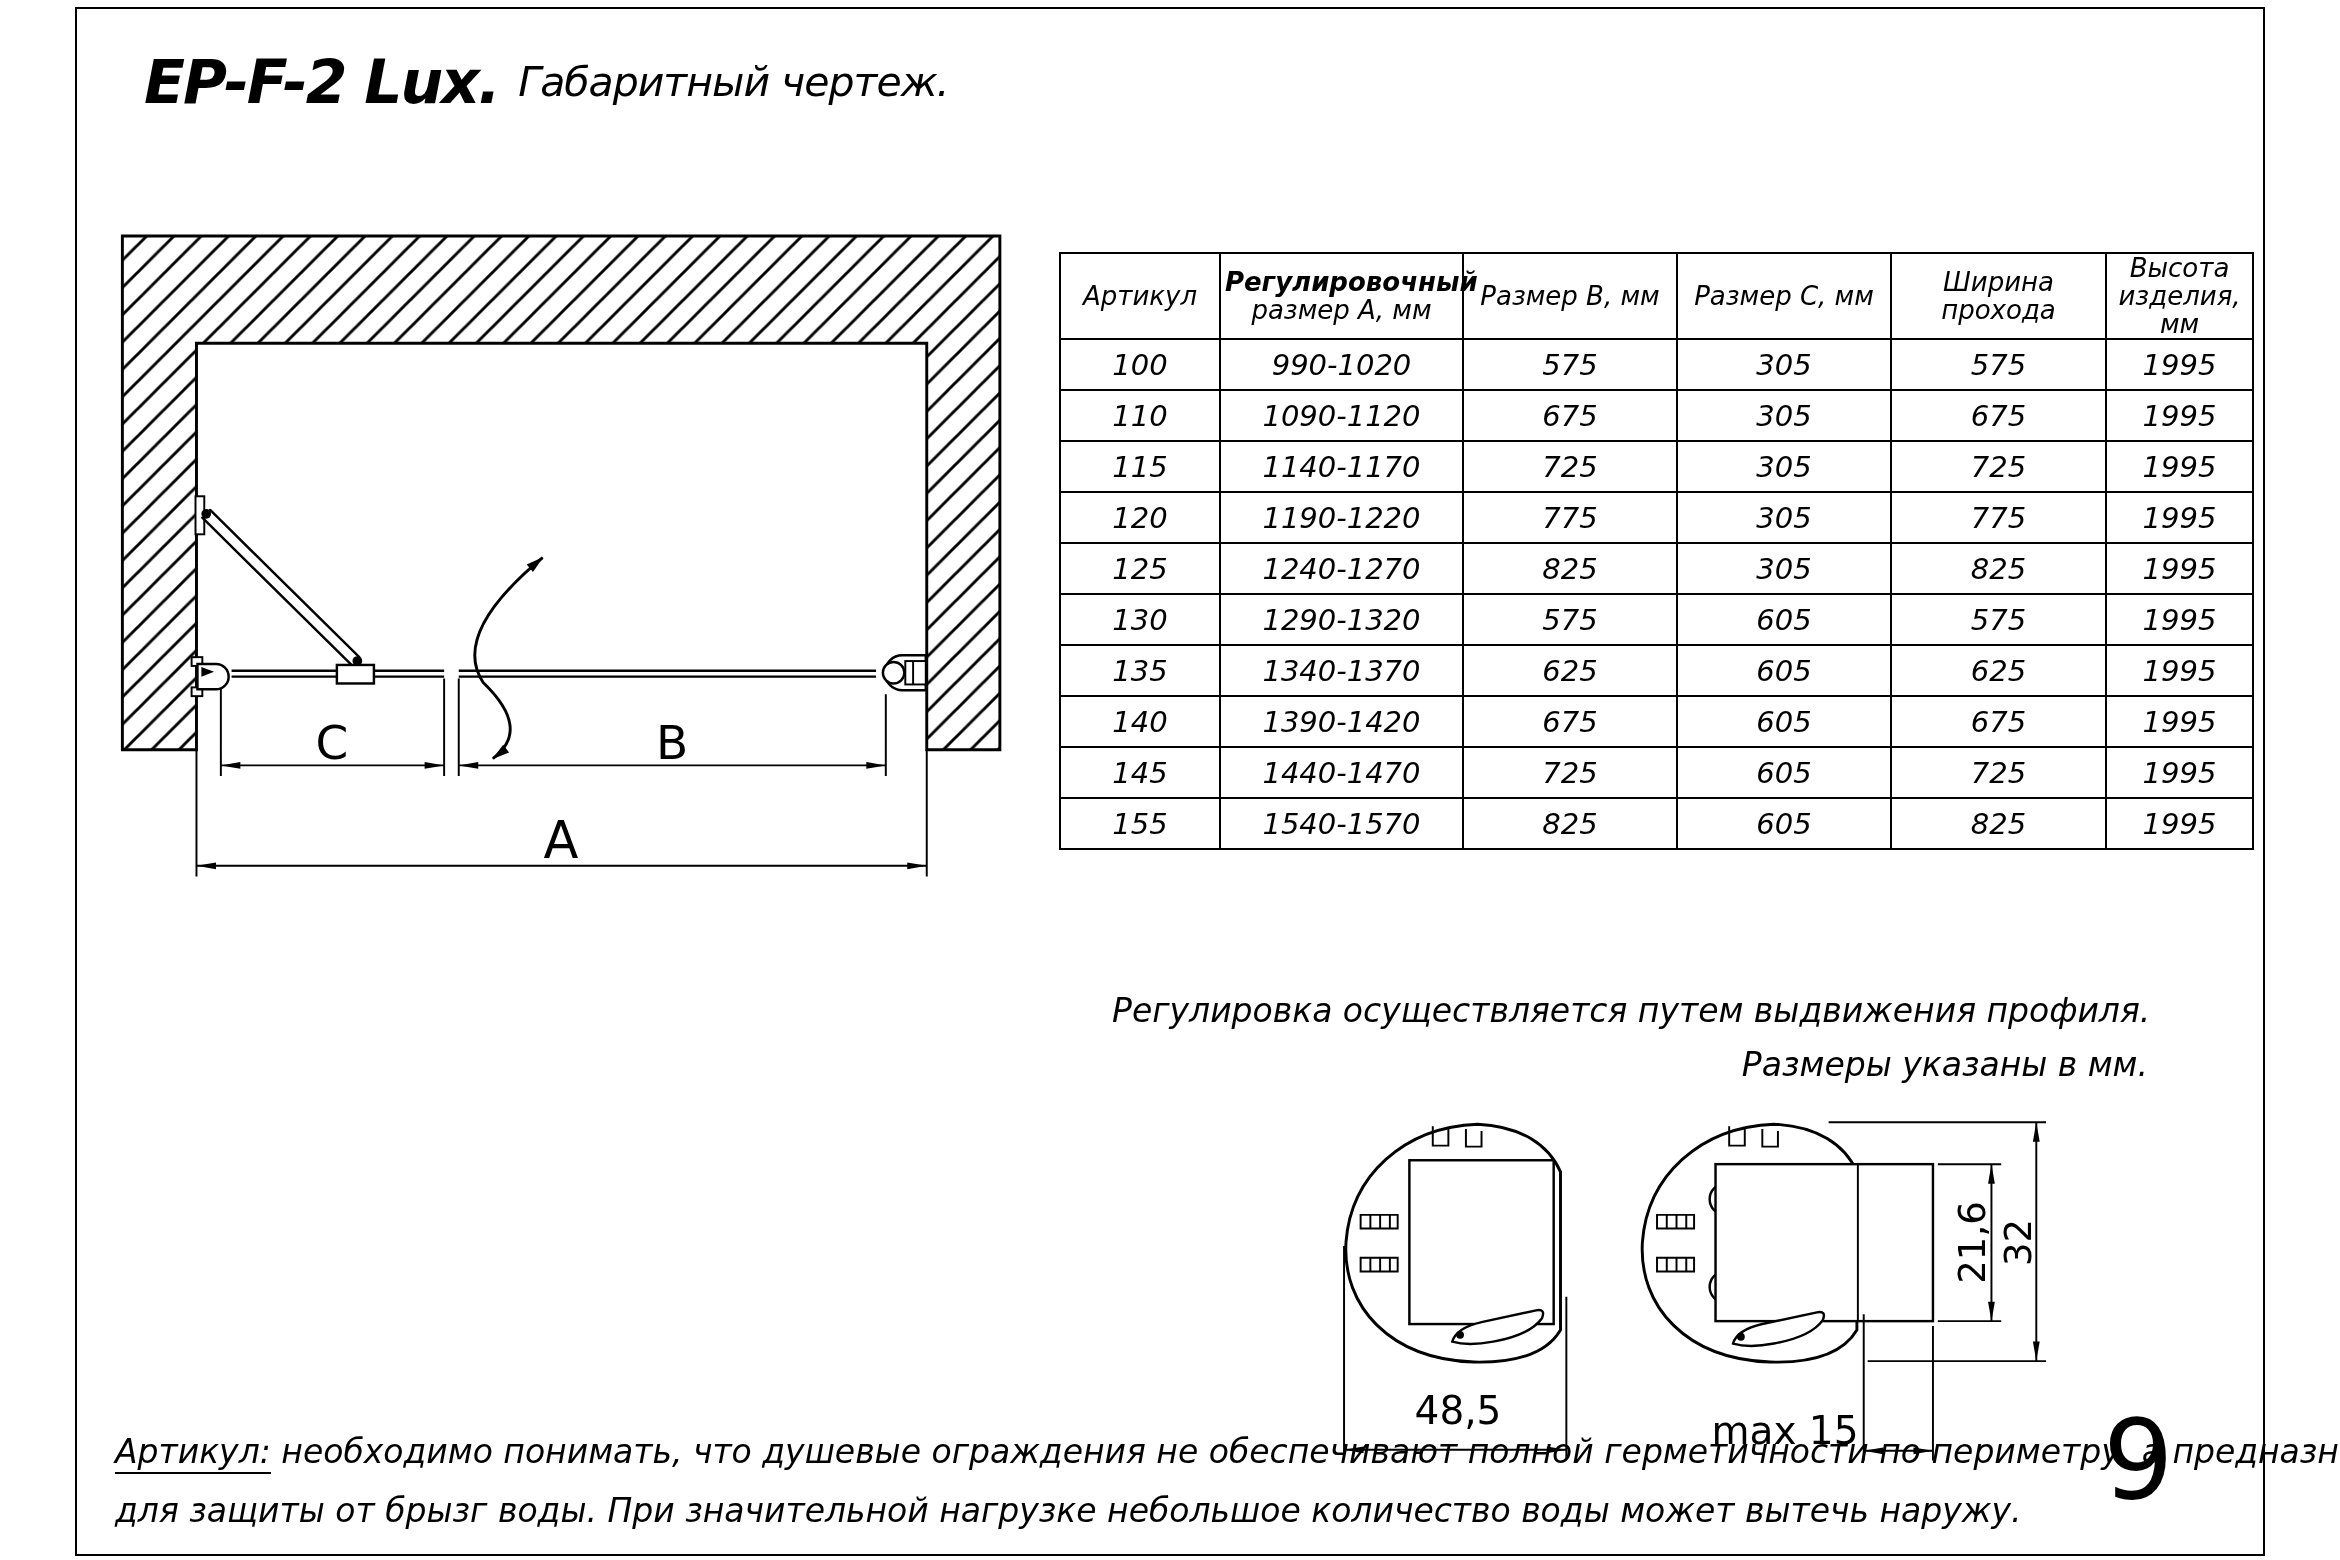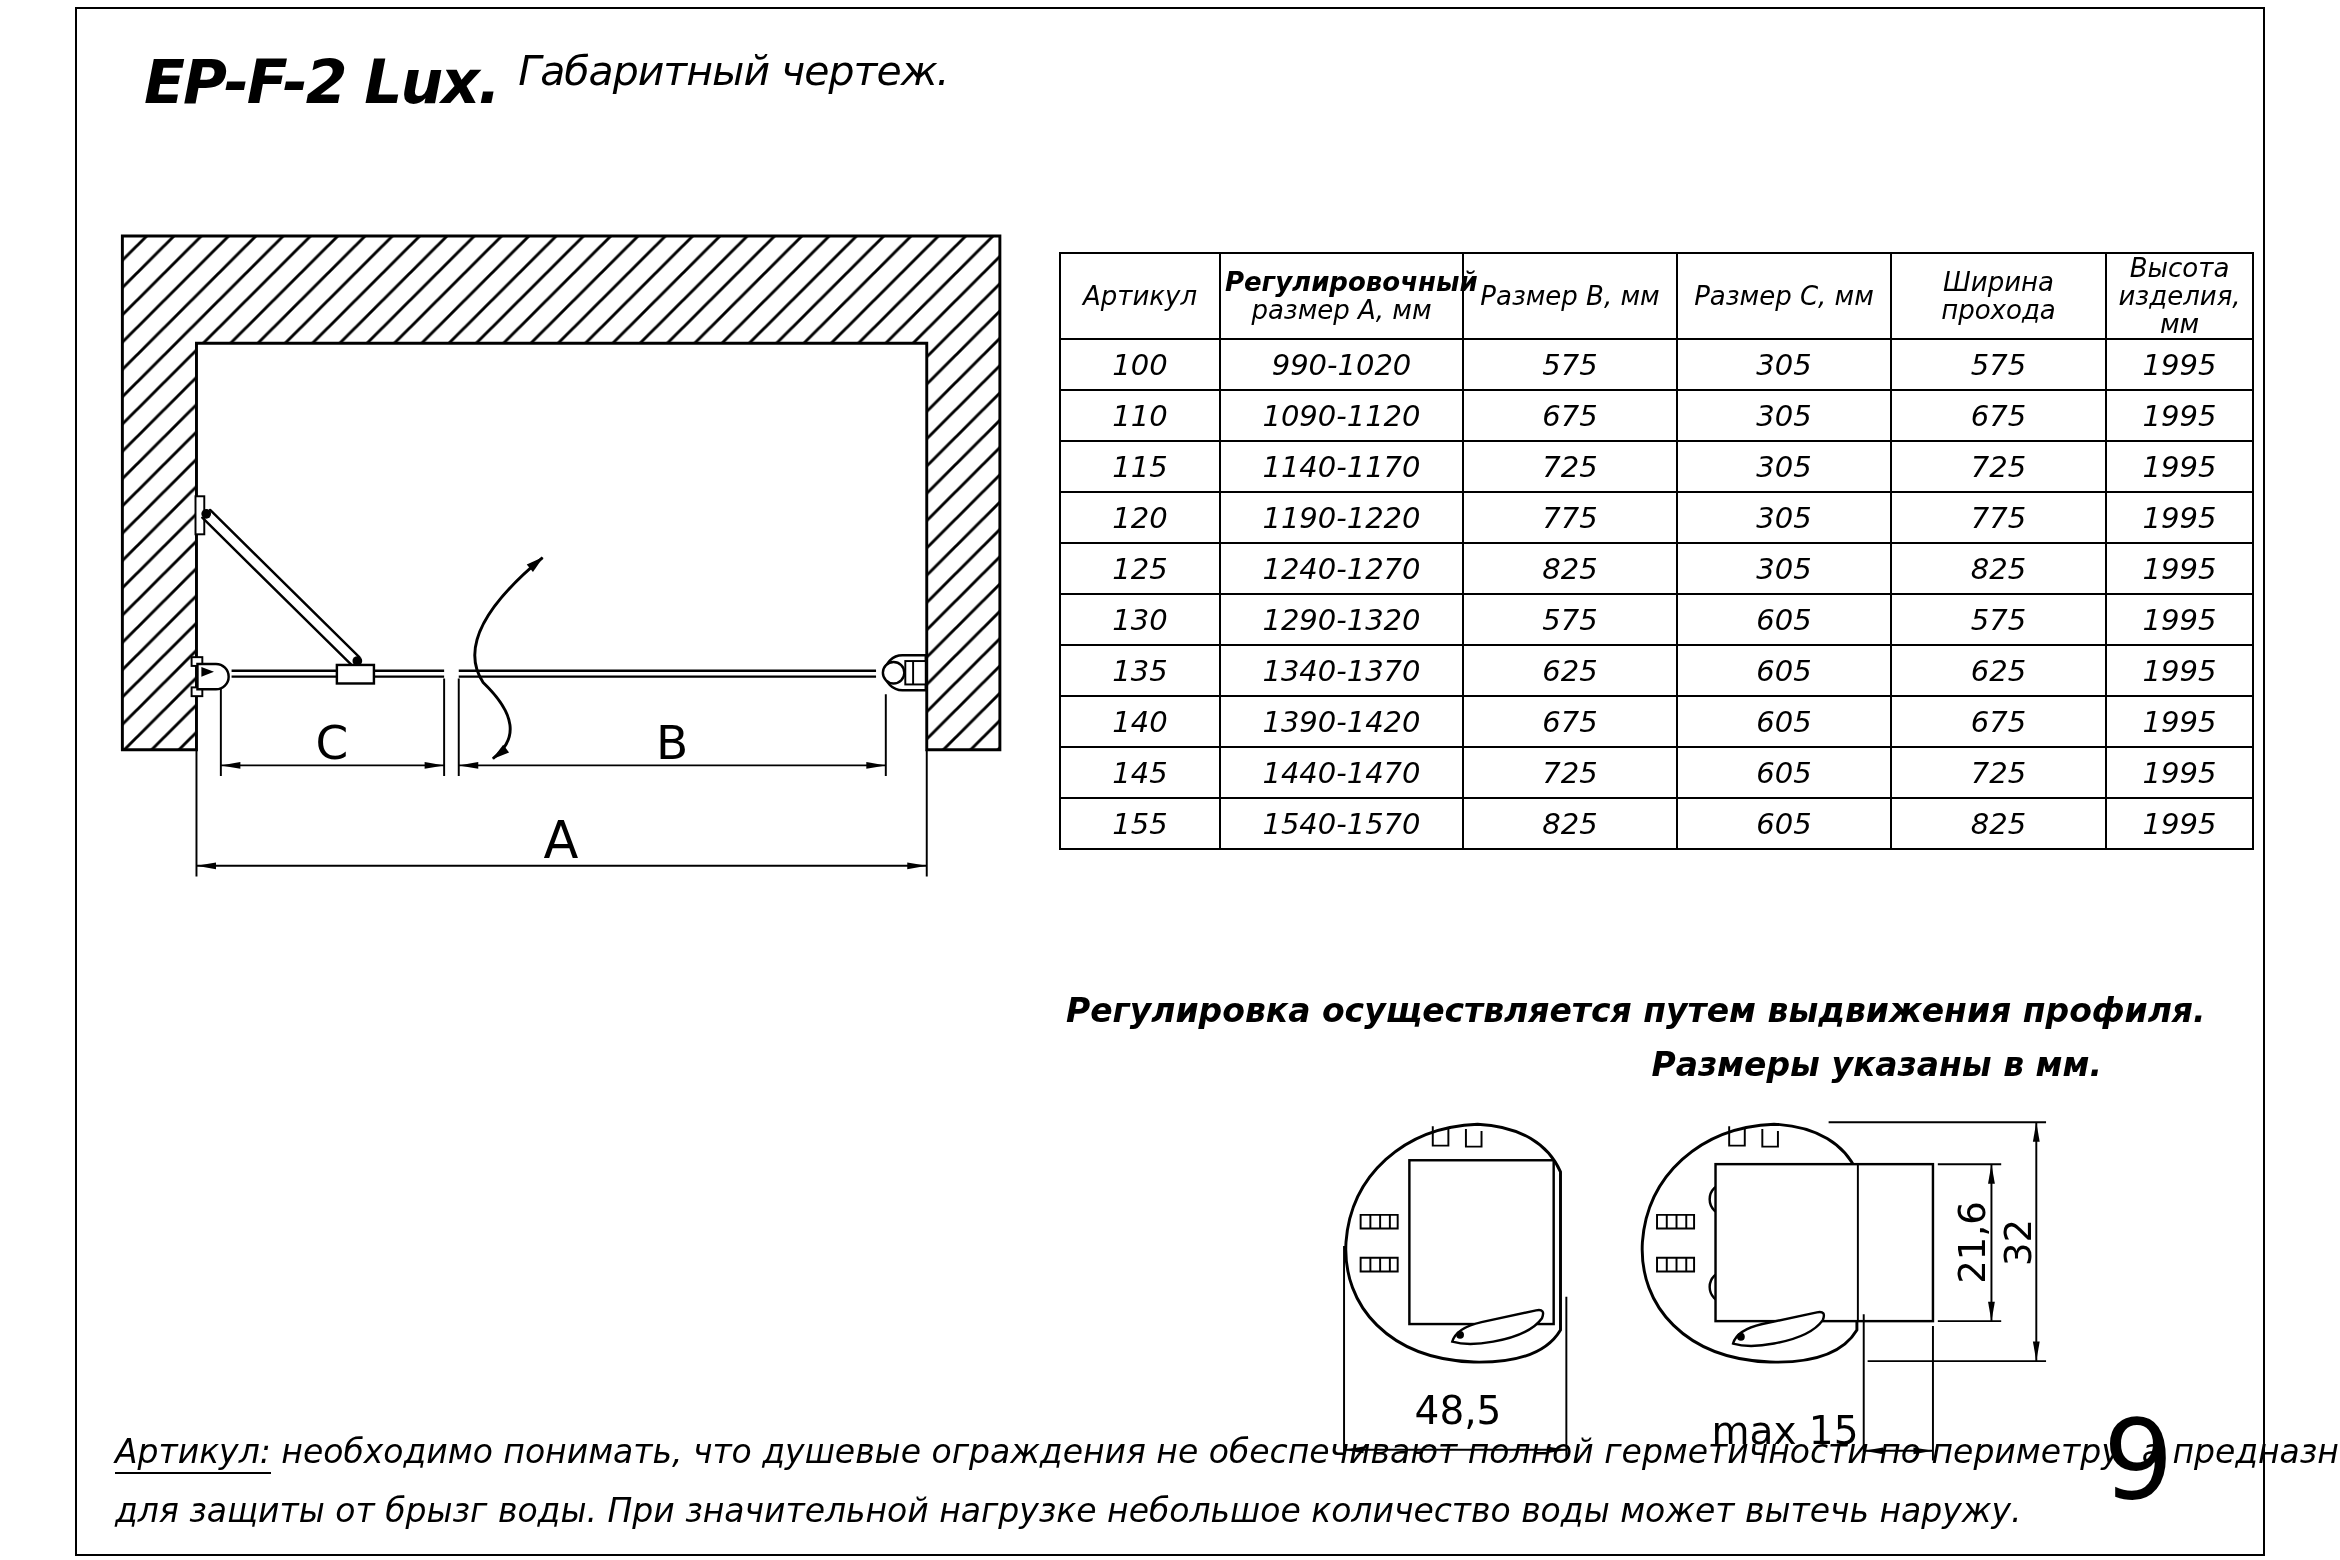--- a/index.html
+++ b/index.html
@@ -2,38 +2,38 @@
 <html><head>
 <meta charset="utf-8">
 <style>
   html,body{margin:0;padding:0;background:#fff;}
   body{width:2341px;height:1560px;position:relative;overflow:hidden;
        font-family:"DejaVu Sans","Liberation Sans",sans-serif;color:#000;}
   .abs{position:absolute;}
   .frame{left:75px;top:6.8px;width:2186px;height:1545px;border:2px solid #000;}
   .art{left:0;top:0;width:2341px;height:1560px;}
   
-  .title{left:144px;top:47px;display:flex;align-items:flex-start;white-space:nowrap;}
+  .title{left:144px;top:47px;display:flex;align-items:center;white-space:nowrap;}
   .title .model{font-size:60px;font-style:italic;font-weight:bold;letter-spacing:-2px;}
   .title .sub{font-size:41px;font-style:italic;margin-left:19.5px;letter-spacing:-1px;}
   
   .dimletter{font-size:47px;text-align:center;width:88px;}
   
   table.spec{position:absolute;left:1059px;top:252px;width:1192px;
       border-collapse:collapse;table-layout:fixed;background:#fff;}
   table.spec,table.spec th,table.spec td{border:2px solid #000;}
   table.spec{border-width:2.9px;}
   table.spec th{height:80px;font-size:26px;line-height:28px;font-style:italic;
       font-weight:normal;text-align:center;vertical-align:middle;padding:0 3.9px;
       border-bottom-width:2.9px;}
   table.spec td{height:47px;font-size:29px;font-style:italic;text-align:center;
       vertical-align:middle;}
   .th-b{font-weight:bold;}
   
-  .regnote{left:1066px;width:1036px;text-align:right;font-size:33px;font-style:italic;white-space:nowrap;font-weight:bold;}
+  .regnote{left:1112px;width:1036px;text-align:right;font-size:33px;font-style:italic;white-space:nowrap;}
   .reg1{top:991px;} .reg2{top:1045px;}
   .warn{left:115px;width:1970px;font-size:33px;font-style:italic;white-space:nowrap;}
   .warn1{top:1432px;} .warn2{top:1477px;margin-top:14px;}
   .uline{border-bottom:2.9px solid #000;padding-bottom:1px;}
   .pagenum{left:2103px;top:1395px;font-size:111px;}
   .profdim{font-size:39px;text-align:center;}
   .rot{transform:rotate(-90deg);transform-origin:center center;}
 </style>
 </head>
 <body>

